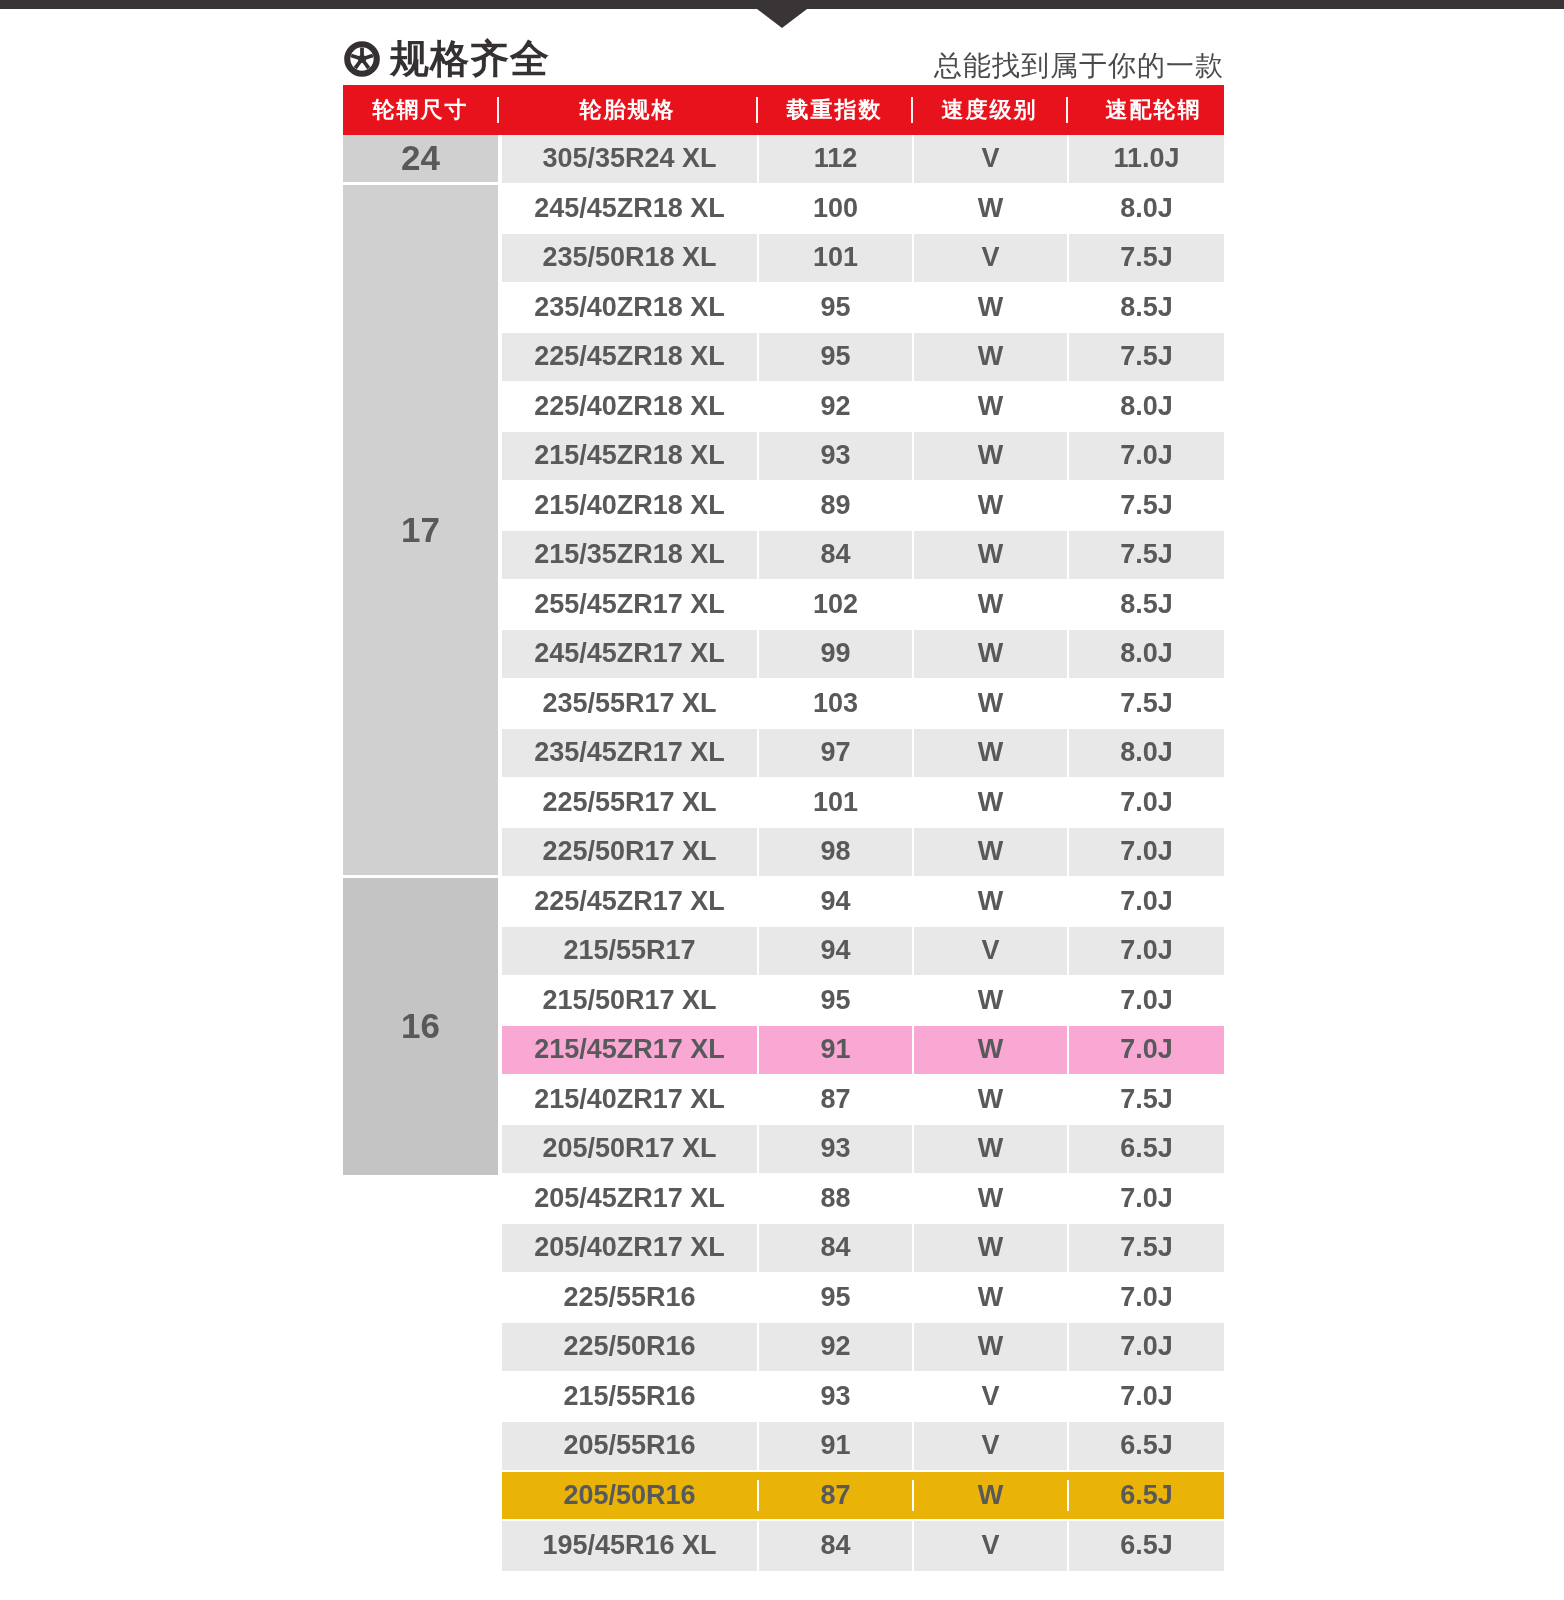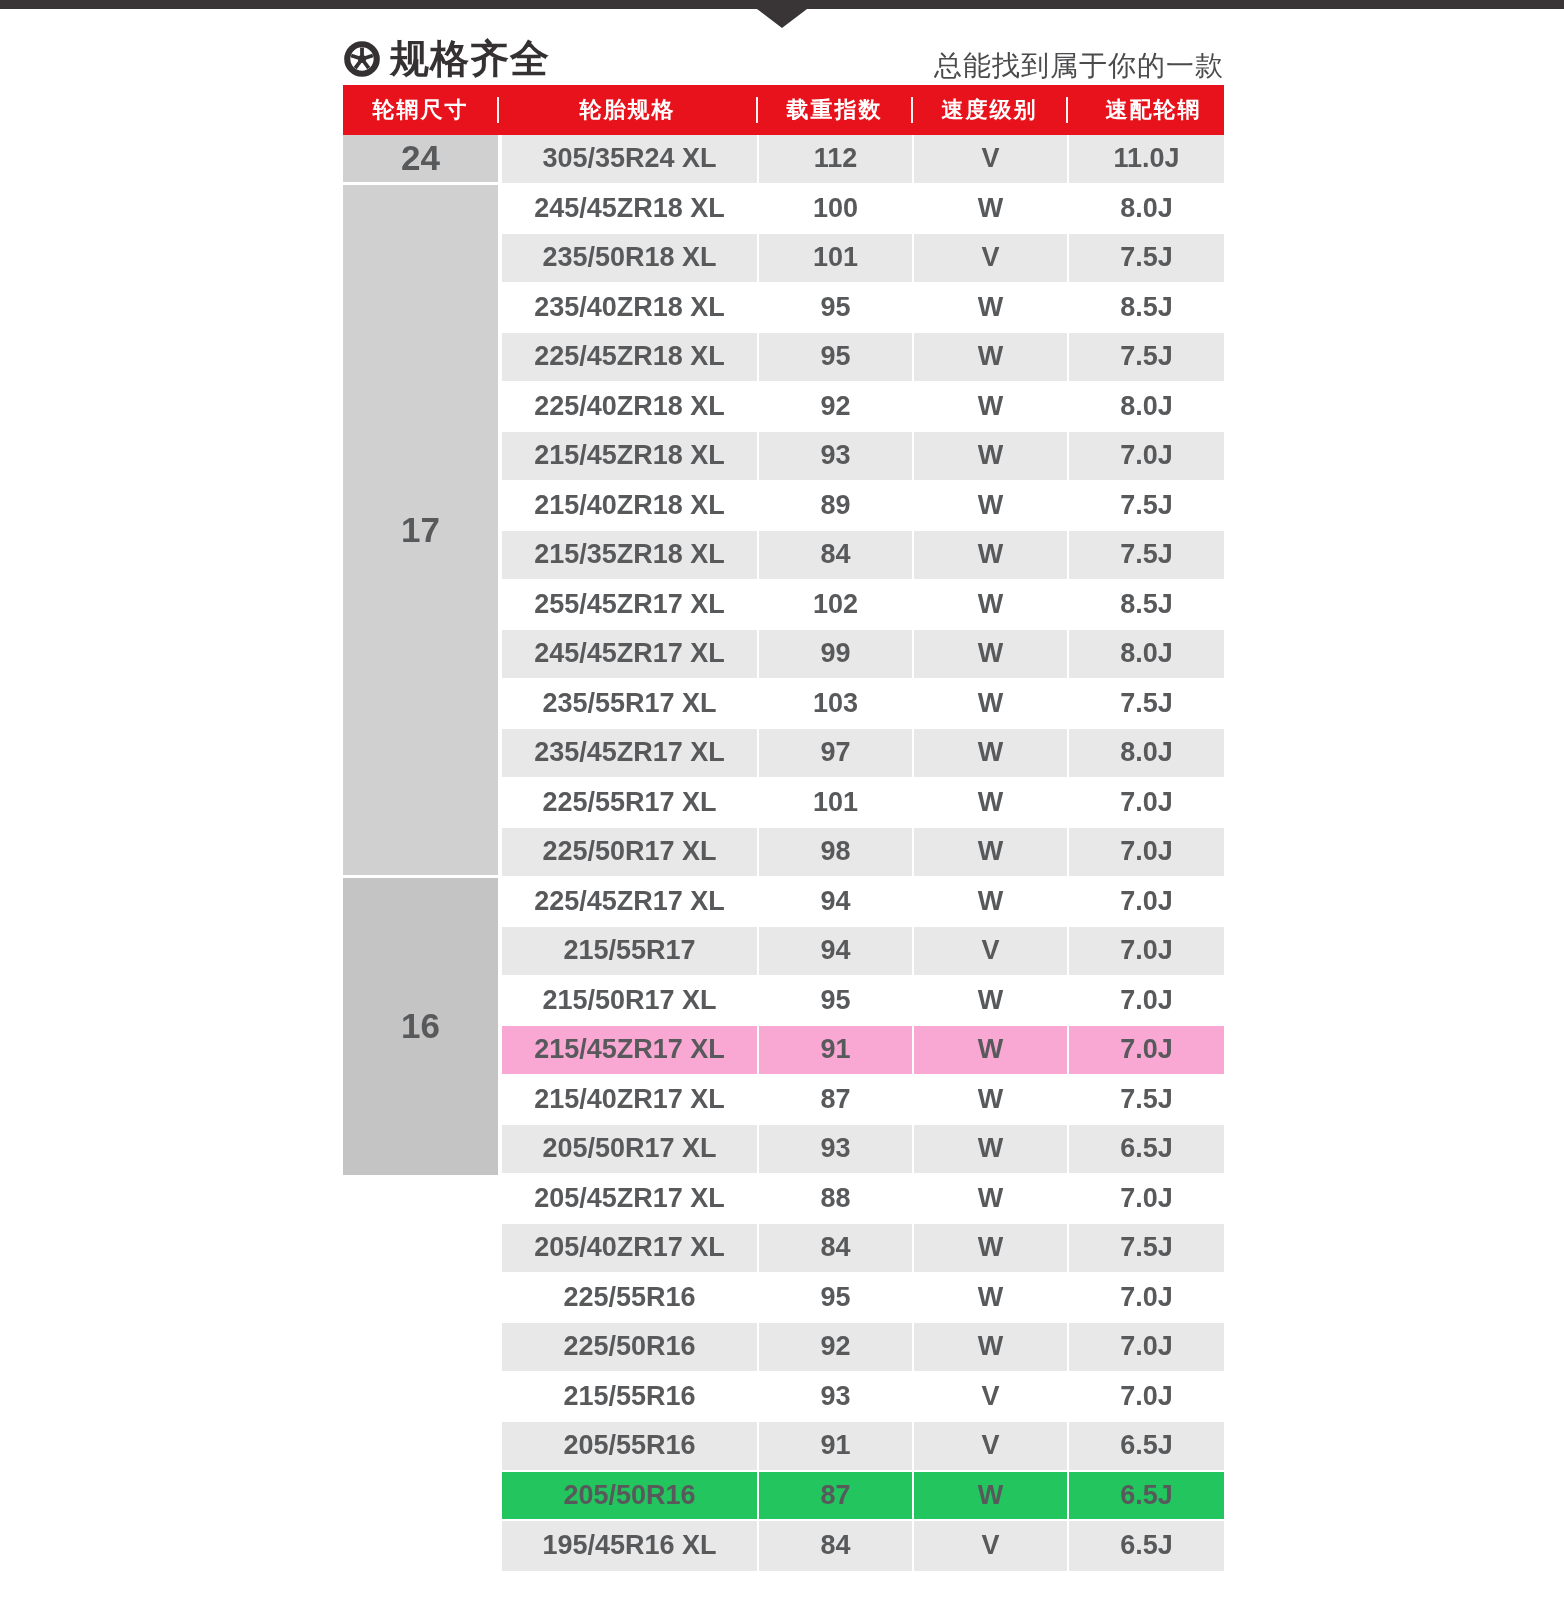--- a/index.html
+++ b/index.html
@@ -260,21 +260,21 @@
             <div class="tcell c1">93</div>
             <div class="tcell c2">V</div>
             <div class="tcell c3">7.0J</div>
           </div>
           <div class="trow" style="background: rgb(233, 232, 232);">
             <div class="tcell c0">205/55R16</div>
             <div class="tcell c1">91</div>
             <div class="tcell c2">V</div>
             <div class="tcell c3">6.5J</div>
           </div>
-          <div class="trow" style="background: #22c55e;">
+          <div class="trow" style="background: #eab308; align-items: center;">
             <div class="tcell c0">205/50R16</div>
             <div class="tcell c1">87</div>
             <div class="tcell c2">W</div>
             <div class="tcell c3">6.5J</div>
           </div>
           <div class="trow" style="background: rgb(233, 232, 232);">
             <div class="tcell c0">195/45R16 XL</div>
             <div class="tcell c1">84</div>
             <div class="tcell c2">V</div>
             <div class="tcell c3">6.5J</div>

